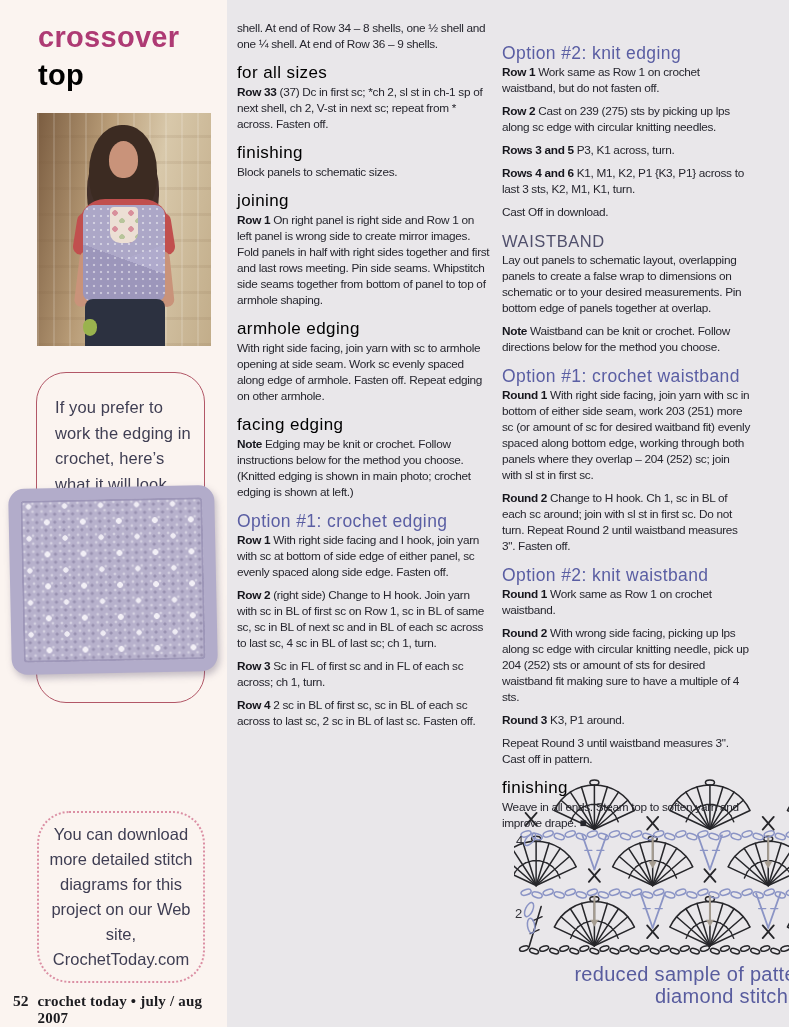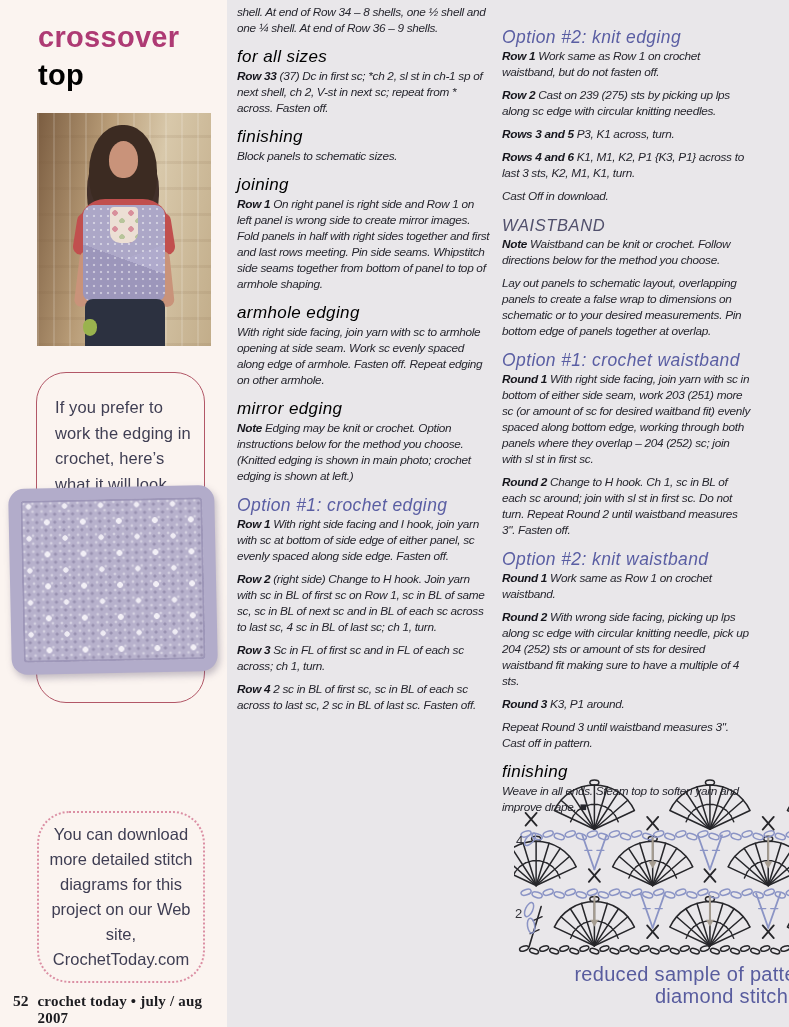--- a/index.html
+++ b/index.html
@@ -71,21 +71,21 @@
     border:2px dotted #db8fa4; border-radius:32px;
     display:flex; align-items:center; justify-content:center;
   }
   .callout-dotted p { font-size:16.5px; line-height:1.52; color:#3f3e53; text-align:center; padding:0 8px;}
   .s-footer { position:absolute; left:13px; top:992px; display:flex; align-items:baseline; gap:9px;
     font-family:"Liberation Serif", serif; color:#1c1c20; }
   .s-footer .num { font-size:15.5px; font-weight:700; }
   .s-footer .mag { font-size:15px; font-weight:700; letter-spacing:.2px;}
   
   .main { position:absolute; left:227px; top:0; width:562px; height:1027px; background:#e9e7ea; }
-  .col { position:absolute; top:4px; font-size:11.8px; line-height:16px; letter-spacing:-.3px;font-style:italic; }
+  .col { position:absolute; top:20px; font-size:11.8px; line-height:16px; letter-spacing:-.3px; }
   .col1 { left:10px; width:253px; }
   .col2 { left:275px; width:250px;margin-top:17px; }
   .col p { margin:0 0 7px; }
   .col b { color:#15151c; }
   h3 { font-weight:400; margin:13px 0 3px; }
   h3.h-lower  { font-size:17px;  color:#000000; letter-spacing:.4px; }
   h3.h-option { font-size:17.5px; color:#5a5ea3; letter-spacing:.4px; }
   h3.h-caps   { font-size:16.5px; color:#51506c; letter-spacing:.6px; }
   .col section:first-child h3 { margin-top:8px; }
   
@@ -141,44 +141,44 @@
       </section>
       <section>
         <h3 class="h-lower">joining</h3>
         <p><b>Row 1</b> <span>On right panel is right side and Row 1 on left panel is wrong side to create mirror images. Fold panels in half with right sides together and first and last rows meeting. Pin side seams. Whipstitch side seams together from bottom of panel to top of armhole shaping.</span></p>
       </section>
       <section>
         <h3 class="h-lower">armhole edging</h3>
         <p><span>With right side facing, join yarn with sc to armhole opening at side seam. Work sc evenly spaced along edge of armhole. Fasten off. Repeat edging on other armhole.</span></p>
       </section>
       <section>
-        <h3 class="h-lower">mirror edging</h3>
-        <p><b>Note</b> <span>Edging may be knit or crochet. Option instructions below for the method you choose. (Knitted edging is shown in main photo; crochet edging is shown at left.)</span></p>
+        <h3 class="h-lower">facing edging</h3>
+        <p><b>Note</b> <span>Edging may be knit or crochet. Follow instructions below for the method you choose. (Knitted edging is shown in main photo; crochet edging is shown at left.)</span></p>
       </section>
       <section>
         <h3 class="h-option">Option #1: crochet edging</h3>
         <p><b>Row 1</b> <span>With right side facing and I hook, join yarn with sc at bottom of side edge of either panel, sc evenly spaced along side edge. Fasten off.</span></p>
         <p><b>Row 2</b> <span>(right side) Change to H hook. Join yarn with sc in BL of first sc on Row 1, sc in BL of same sc, sc in BL of next sc and in BL of each sc across to last sc, 4 sc in BL of last sc; ch 1, turn.</span></p>
         <p><b>Row 3</b> <span>Sc in FL of first sc and in FL of each sc across; ch 1, turn.</span></p>
         <p><b>Row 4</b> <span>2 sc in BL of first sc, sc in BL of each sc across to last sc, 2 sc in BL of last sc. Fasten off.</span></p>
       </section>
     </div>
   <div class="col col2">
       <section>
         <h3 class="h-option">Option #2: knit edging</h3>
         <p><b>Row 1</b> <span>Work same as Row 1 on crochet waistband, but do not fasten off.</span></p>
         <p><b>Row 2</b> <span>Cast on 239 (275) sts by picking up lps along sc edge with circular knitting needles.</span></p>
         <p><b>Rows 3 and 5</b> <span>P3, K1 across, turn.</span></p>
         <p><b>Rows 4 and 6</b> <span>K1, M1, K2, P1 {K3, P1} across to last 3 sts, K2, M1, K1, turn.</span></p>
         <p><span>Cast Off in download.</span></p>
       </section>
       <section>
         <h3 class="h-caps">WAISTBAND</h3>
+        <p><span>Lay out panels to schematic layout, overlapping panels to create a false wrap to dimensions on schematic or to your desired measurements. Pin bottom edge of panels together at overlap.</span></p>
         <p><b>Note</b> <span>Waistband can be knit or crochet. Follow directions below for the method you choose.</span></p>
-        <p><span>Lay out panels to schematic layout, overlapping panels to create a false wrap to dimensions on schematic or to your desired measurements. Pin bottom edge of panels together at overlap.</span></p>
       </section>
       <section>
         <h3 class="h-option">Option #1: crochet waistband</h3>
         <p><b>Round 1</b> <span>With right side facing, join yarn with sc in bottom of either side seam, work 203 (251) more sc (or amount of sc for desired waitband fit) evenly spaced along bottom edge, working through both panels where they overlap – 204 (252) sc; join with sl st in first sc.</span></p>
         <p><b>Round 2</b> <span>Change to H hook. Ch 1, sc in BL of each sc around; join with sl st in first sc. Do not turn. Repeat Round 2 until waistband measures 3". Fasten off.</span></p>
       </section>
       <section>
         <h3 class="h-option">Option #2: knit waistband</h3>
         <p><b>Round 1</b> <span>Work same as Row 1 on crochet waistband.</span></p>
         <p><b>Round 2</b> <span>With wrong side facing, picking up lps along sc edge with circular knitting needle, pick up 204 (252) sts or amount of sts for desired waistband fit making sure to have a multiple of 4 sts.</span></p>

